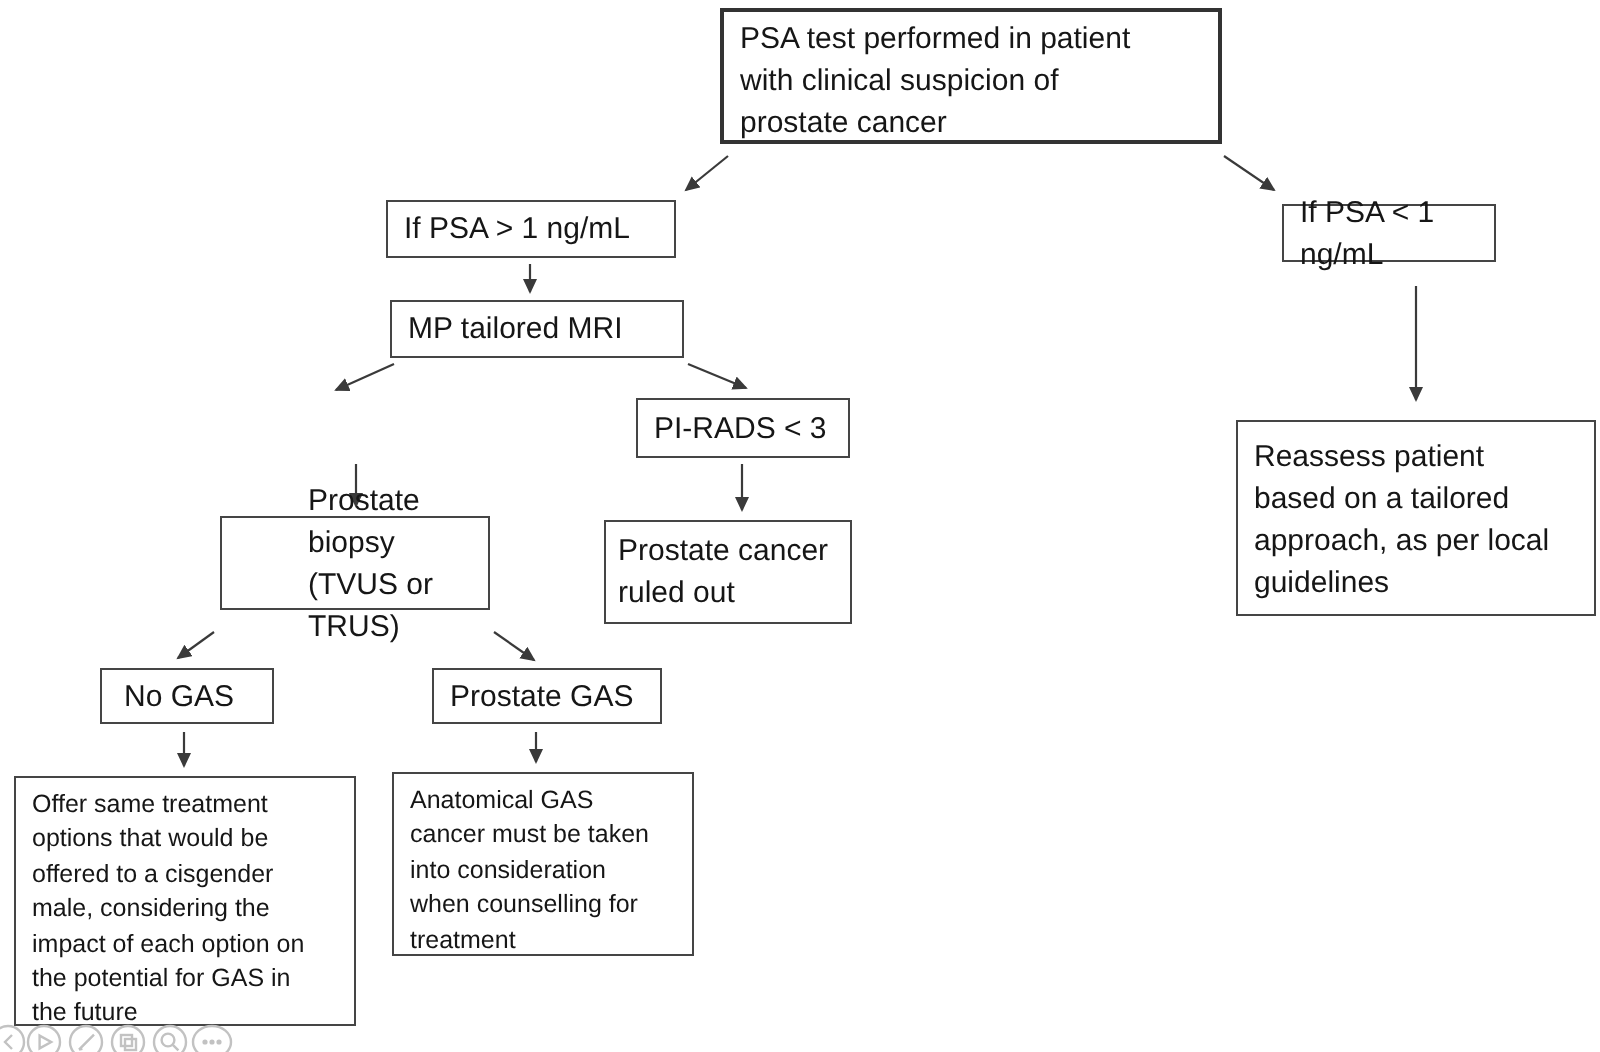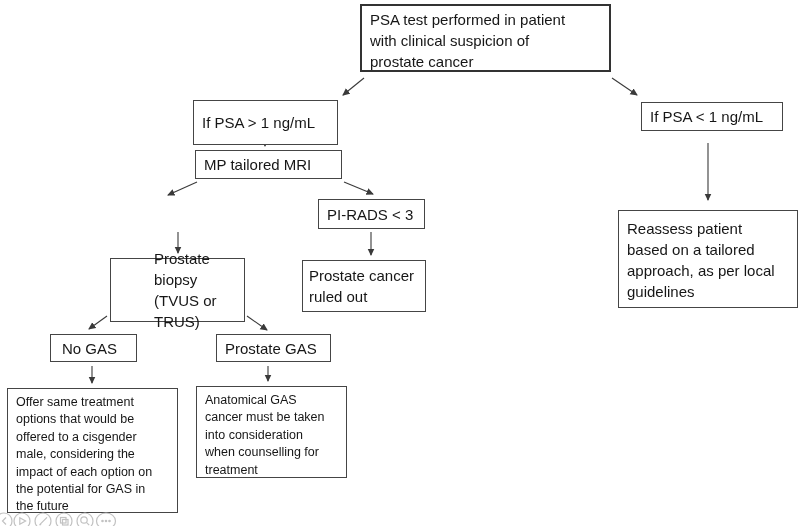--- a/index.html
+++ b/index.html
@@ -54,30 +54,30 @@
       <line x1="92" y1="366" x2="92" y2="383" marker-end="url(#ah)"></line>
       <line x1="268" y1="366" x2="268" y2="381" marker-end="url(#ah)"></line>
       <line x1="708" y1="143" x2="708" y2="200" marker-end="url(#ah)"></line>
     </g>
   </svg>
 
   <div class="node top heavy" style="left:360px;top:4px;width:251px;height:68px;">PSA test performed in patient
 with clinical suspicion of
 prostate cancer</div>
 
-  <div class="node" style="left:193px;top:100px;width:145px;height:45px;">If PSA &gt; 1 ng/mL</div>
+  <div class="node" style="left:193px;top:100px;width:145px;height:29px;">If PSA &gt; 1 ng/mL</div>
 
-  <div class="node" style="left:641px;top:102px;width:142px;height:29px;">If PSA &lt; 1 ng/mL</div>
+  <div class="node" style="left:641px;top:102px;width:107px;height:29px;">If PSA &lt; 1 ng/mL</div>
 
   <div class="node" style="left:195px;top:150px;width:147px;height:29px;">MP tailored MRI</div>
 
 
   <div class="node" style="left:318px;top:199px;width:107px;height:30px;">PI-RADS &lt; 3</div>
 
-  <div class="node" style="left:110px;top:258px;width:135px;height:64px;padding-left:43px;">Prostate biopsy
+  <div class="node" style="left:110px;top:258px;width:135px;height:47px;padding-left:43px;">Prostate biopsy
 (TVUS or TRUS)</div>
 
   <div class="node" style="left:302px;top:260px;width:124px;height:52px;padding:1px 6px;">Prostate cancer
 ruled out</div>
 
   <div class="node" style="left:50px;top:334px;width:87px;height:28px;padding:1px 11px;">No GAS</div>
 
   <div class="node" style="left:216px;top:334px;width:115px;height:28px;">Prostate GAS</div>
 
   <div class="node top small" style="left:7px;top:388px;width:171px;height:125px;padding-top:5px;">Offer same treatment

